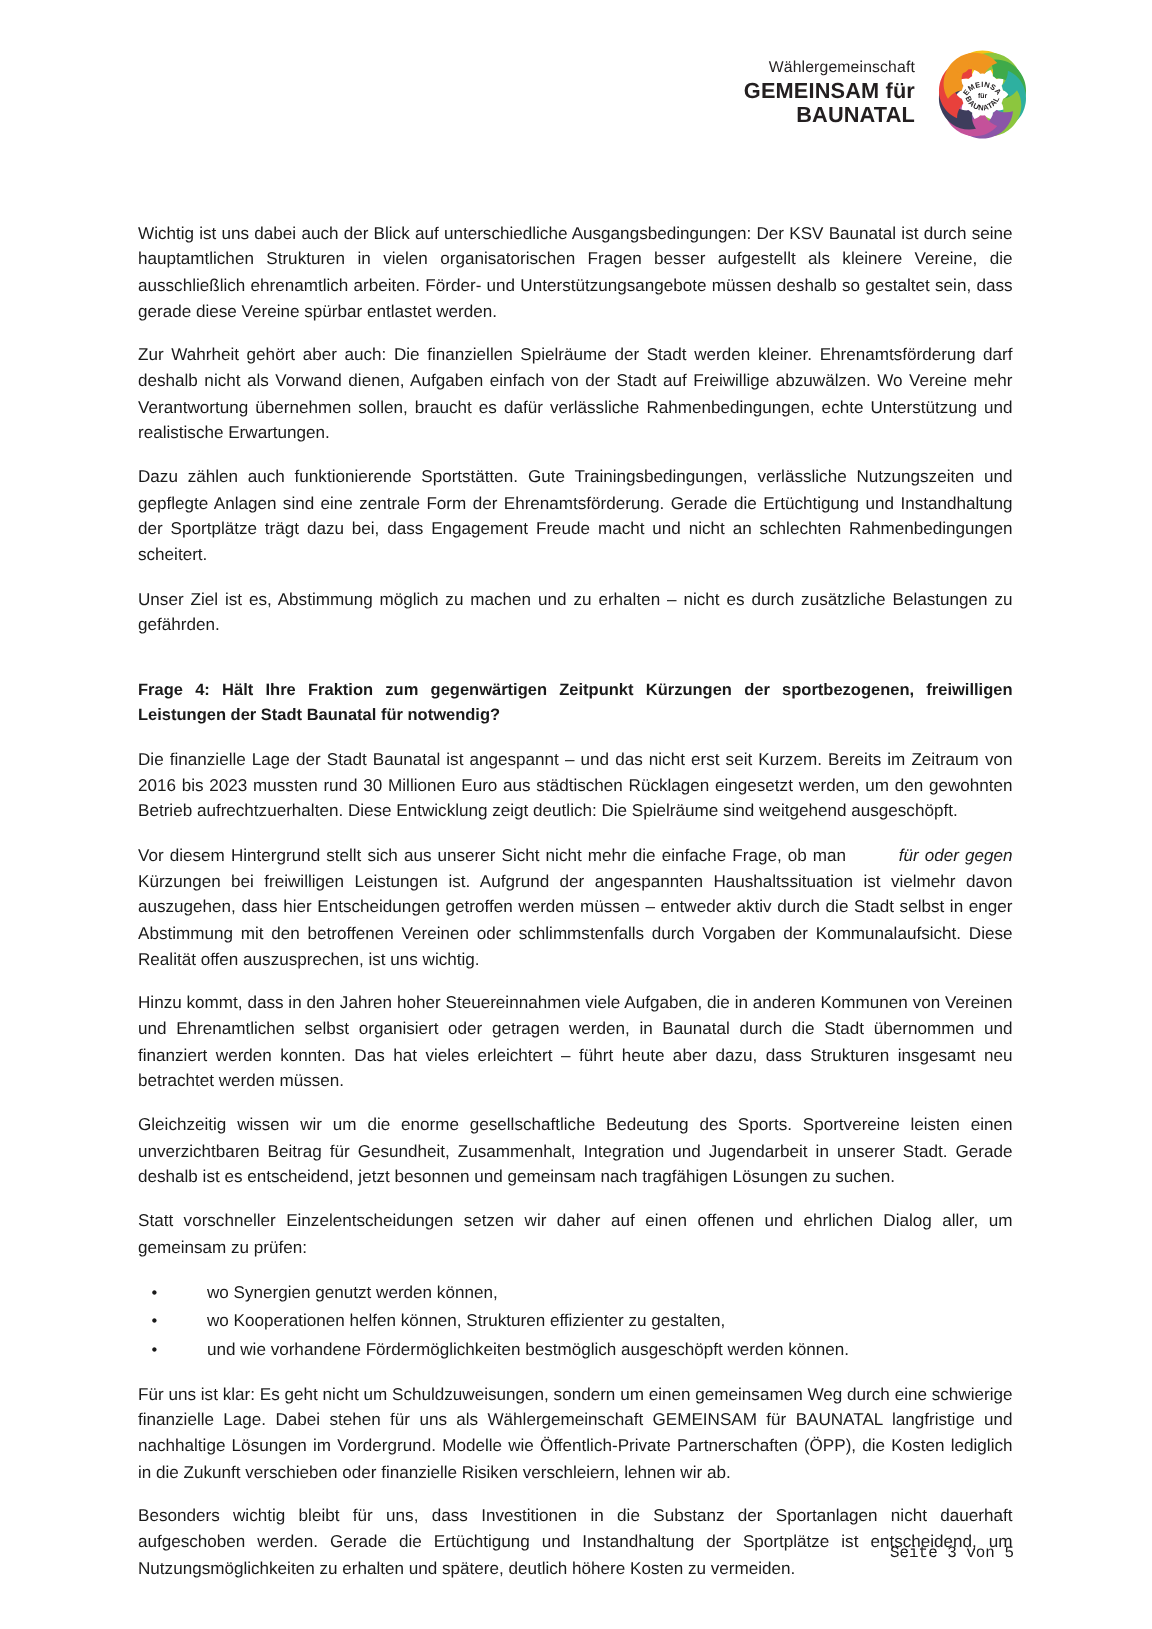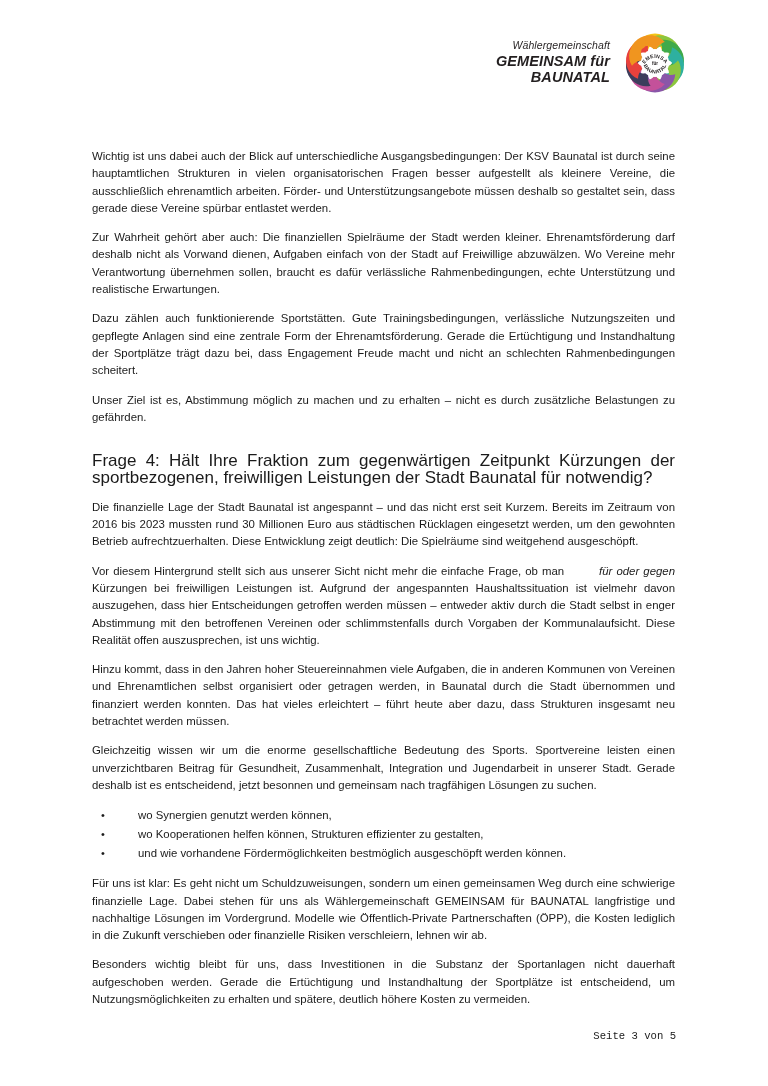--- a/index.html
+++ b/index.html
@@ -25,21 +25,20 @@
     top: 28px;
     right: 78px;
     display: flex;
     align-items: center;
     gap: 10px;
   }
   .logo-text {
     text-align: right;
     line-height: 1.12;
     color: #231f20;
-    font-style: italic;
   }
   .logo-text .line1 {
     font-size: 10.5px;
     font-weight: 400;
     letter-spacing: 0.1px;
     display: block;
   }
   .logo-text .line2 {
     font-size: 14.5px;
     font-weight: bold;
@@ -68,23 +67,23 @@
   }
   p.para {
     margin: 0 0 12px 0;
     font-size: 11.4px;
     line-height: 17.3px;
     text-align: justify;
     hyphens: manual;
   }
   .heading {
     margin: 26px 0 12px 0;
-    font-size: 17px;
+    font-size: 11px;
     line-height: 17.3px;
-    font-weight: normal;
+    font-weight: bold;
     text-align: justify;
   }
   .italic {
     font-style: italic;
     margin-left: 31px;
   }
   ul.bullets {
     margin: 0 0 12px 0;
     padding: 0;
     list-style: none;
@@ -206,20 +205,21 @@
     <p class="para">Unser Ziel ist es, Abstimmung möglich zu machen und zu erhalten – nicht es durch zusätzliche Belastungen zu gefährden.</p>
 
     <div class="heading">Frage 4: Hält Ihre Fraktion zum gegenwärtigen Zeitpunkt Kürzungen der sportbezogenen, freiwilligen Leistungen der Stadt Baunatal für notwendig?</div>
 
     <p class="para">Die finanzielle Lage der Stadt Baunatal ist angespannt – und das nicht erst seit Kurzem. Bereits im Zeitraum von 2016 bis 2023 mussten rund 30 Millionen Euro aus städtischen Rücklagen eingesetzt werden, um den gewohnten Betrieb aufrechtzuerhalten. Diese Entwicklung zeigt deutlich: Die Spielräume sind weitgehend ausgeschöpft.</p>
 
     <p class="para"><span>Vor diesem Hintergrund stellt sich aus unserer Sicht nicht mehr die einfache Frage, ob man </span><span class="italic">für oder gegen</span><span> Kürzungen bei freiwilligen Leistungen ist. Aufgrund der angespannten Haushaltssituation ist vielmehr davon auszugehen, dass hier Entscheidungen getroffen werden müssen – entweder aktiv durch die Stadt selbst in enger Abstimmung mit den betroffenen Vereinen oder schlimmstenfalls durch Vorgaben der Kommunalaufsicht. Diese Realität offen auszusprechen, ist uns wichtig.</span></p>
 
     <p class="para">Hinzu kommt, dass in den Jahren hoher Steuereinnahmen viele Aufgaben, die in anderen Kommunen von Vereinen und Ehrenamtlichen selbst organisiert oder getragen werden, in Baunatal durch die Stadt übernommen und finanziert werden konnten. Das hat vieles erleichtert – führt heute aber dazu, dass Strukturen insgesamt neu betrachtet werden müssen.</p>
     <p class="para">Gleichzeitig wissen wir um die enorme gesellschaftliche Bedeutung des Sports. Sportvereine leisten einen unverzichtbaren Beitrag für Gesundheit, Zusammenhalt, Integration und Jugendarbeit in unserer Stadt. Gerade deshalb ist es entscheidend, jetzt besonnen und gemeinsam nach tragfähigen Lösungen zu suchen.</p>
+    <p class="para">Statt vorschneller Einzelentscheidungen setzen wir daher auf einen offenen und ehrlichen Dialog aller, um gemeinsam zu prüfen:</p>
 
     <ul class="bullets">
       <li><span class="dot">•</span><span>wo Synergien genutzt werden können,</span></li>
       <li><span class="dot">•</span><span>wo Kooperationen helfen können, Strukturen effizienter zu gestalten,</span></li>
       <li><span class="dot">•</span><span>und wie vorhandene Fördermöglichkeiten bestmöglich ausgeschöpft werden können.</span></li>
     </ul>
 
     <p class="para">Für uns ist klar: Es geht nicht um Schuldzuweisungen, sondern um einen gemeinsamen Weg durch eine schwierige finanzielle Lage. Dabei stehen für uns als Wählergemeinschaft GEMEINSAM für BAUNATAL langfristige und nachhaltige Lösungen im Vordergrund. Modelle wie Öffentlich-Private Partnerschaften (ÖPP), die Kosten lediglich in die Zukunft verschieben oder finanzielle Risiken verschleiern, lehnen wir ab.</p>
     <p class="para">Besonders wichtig bleibt für uns, dass Investitionen in die Substanz der Sportanlagen nicht dauerhaft aufgeschoben werden. Gerade die Ertüchtigung und Instandhaltung der Sportplätze ist entscheidend, um Nutzungsmöglichkeiten zu erhalten und spätere, deutlich höhere Kosten zu vermeiden.</p>
   </div>

